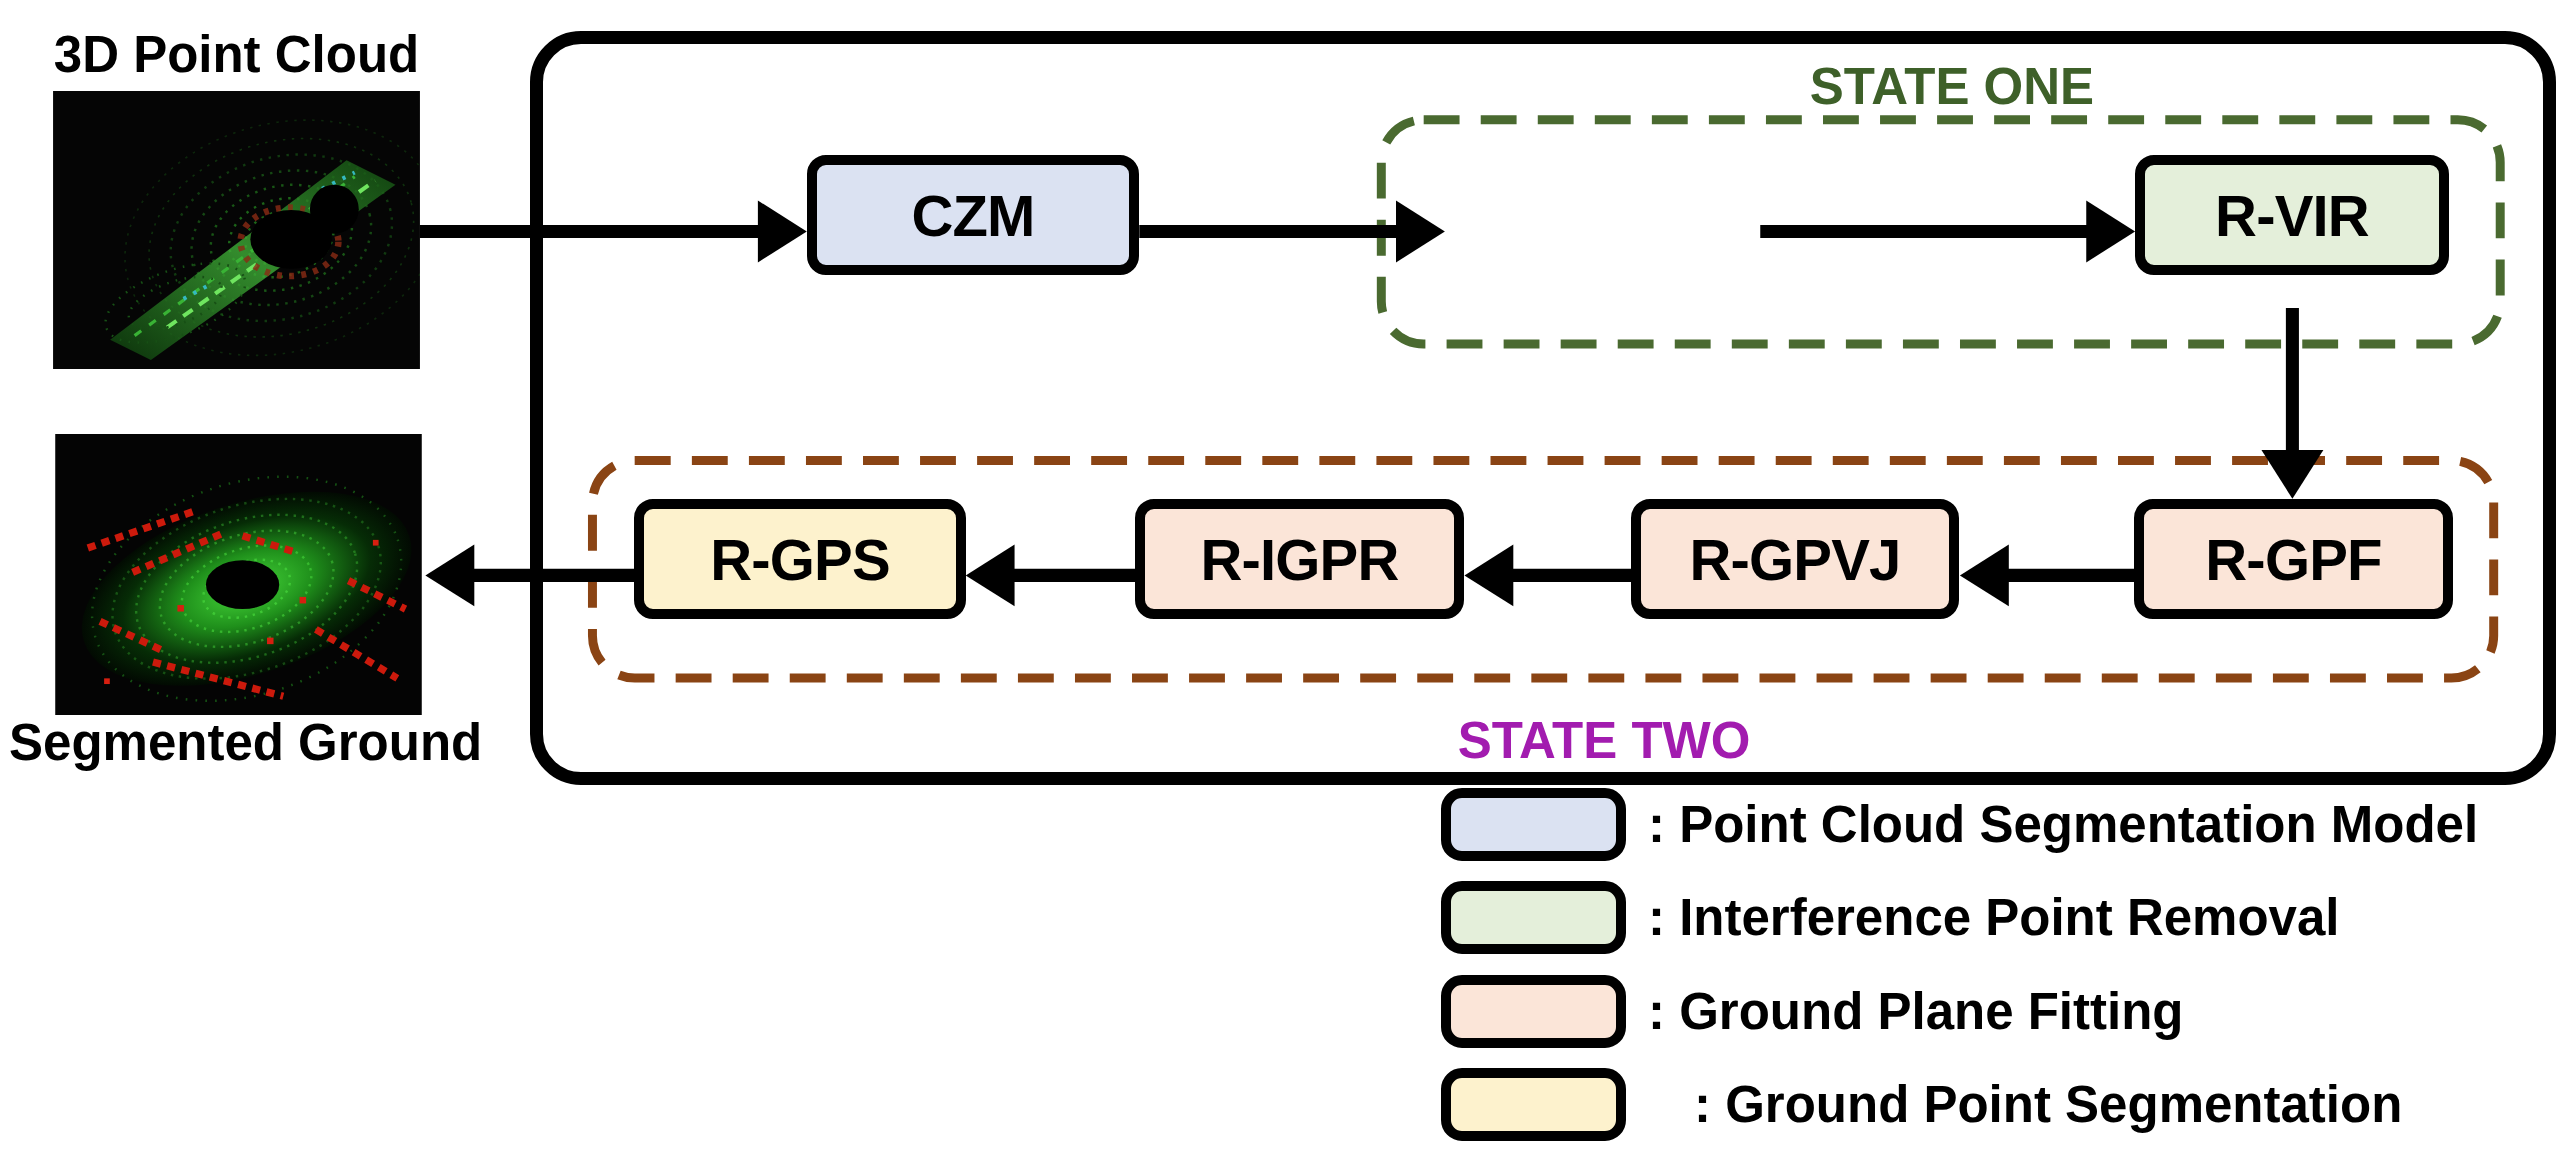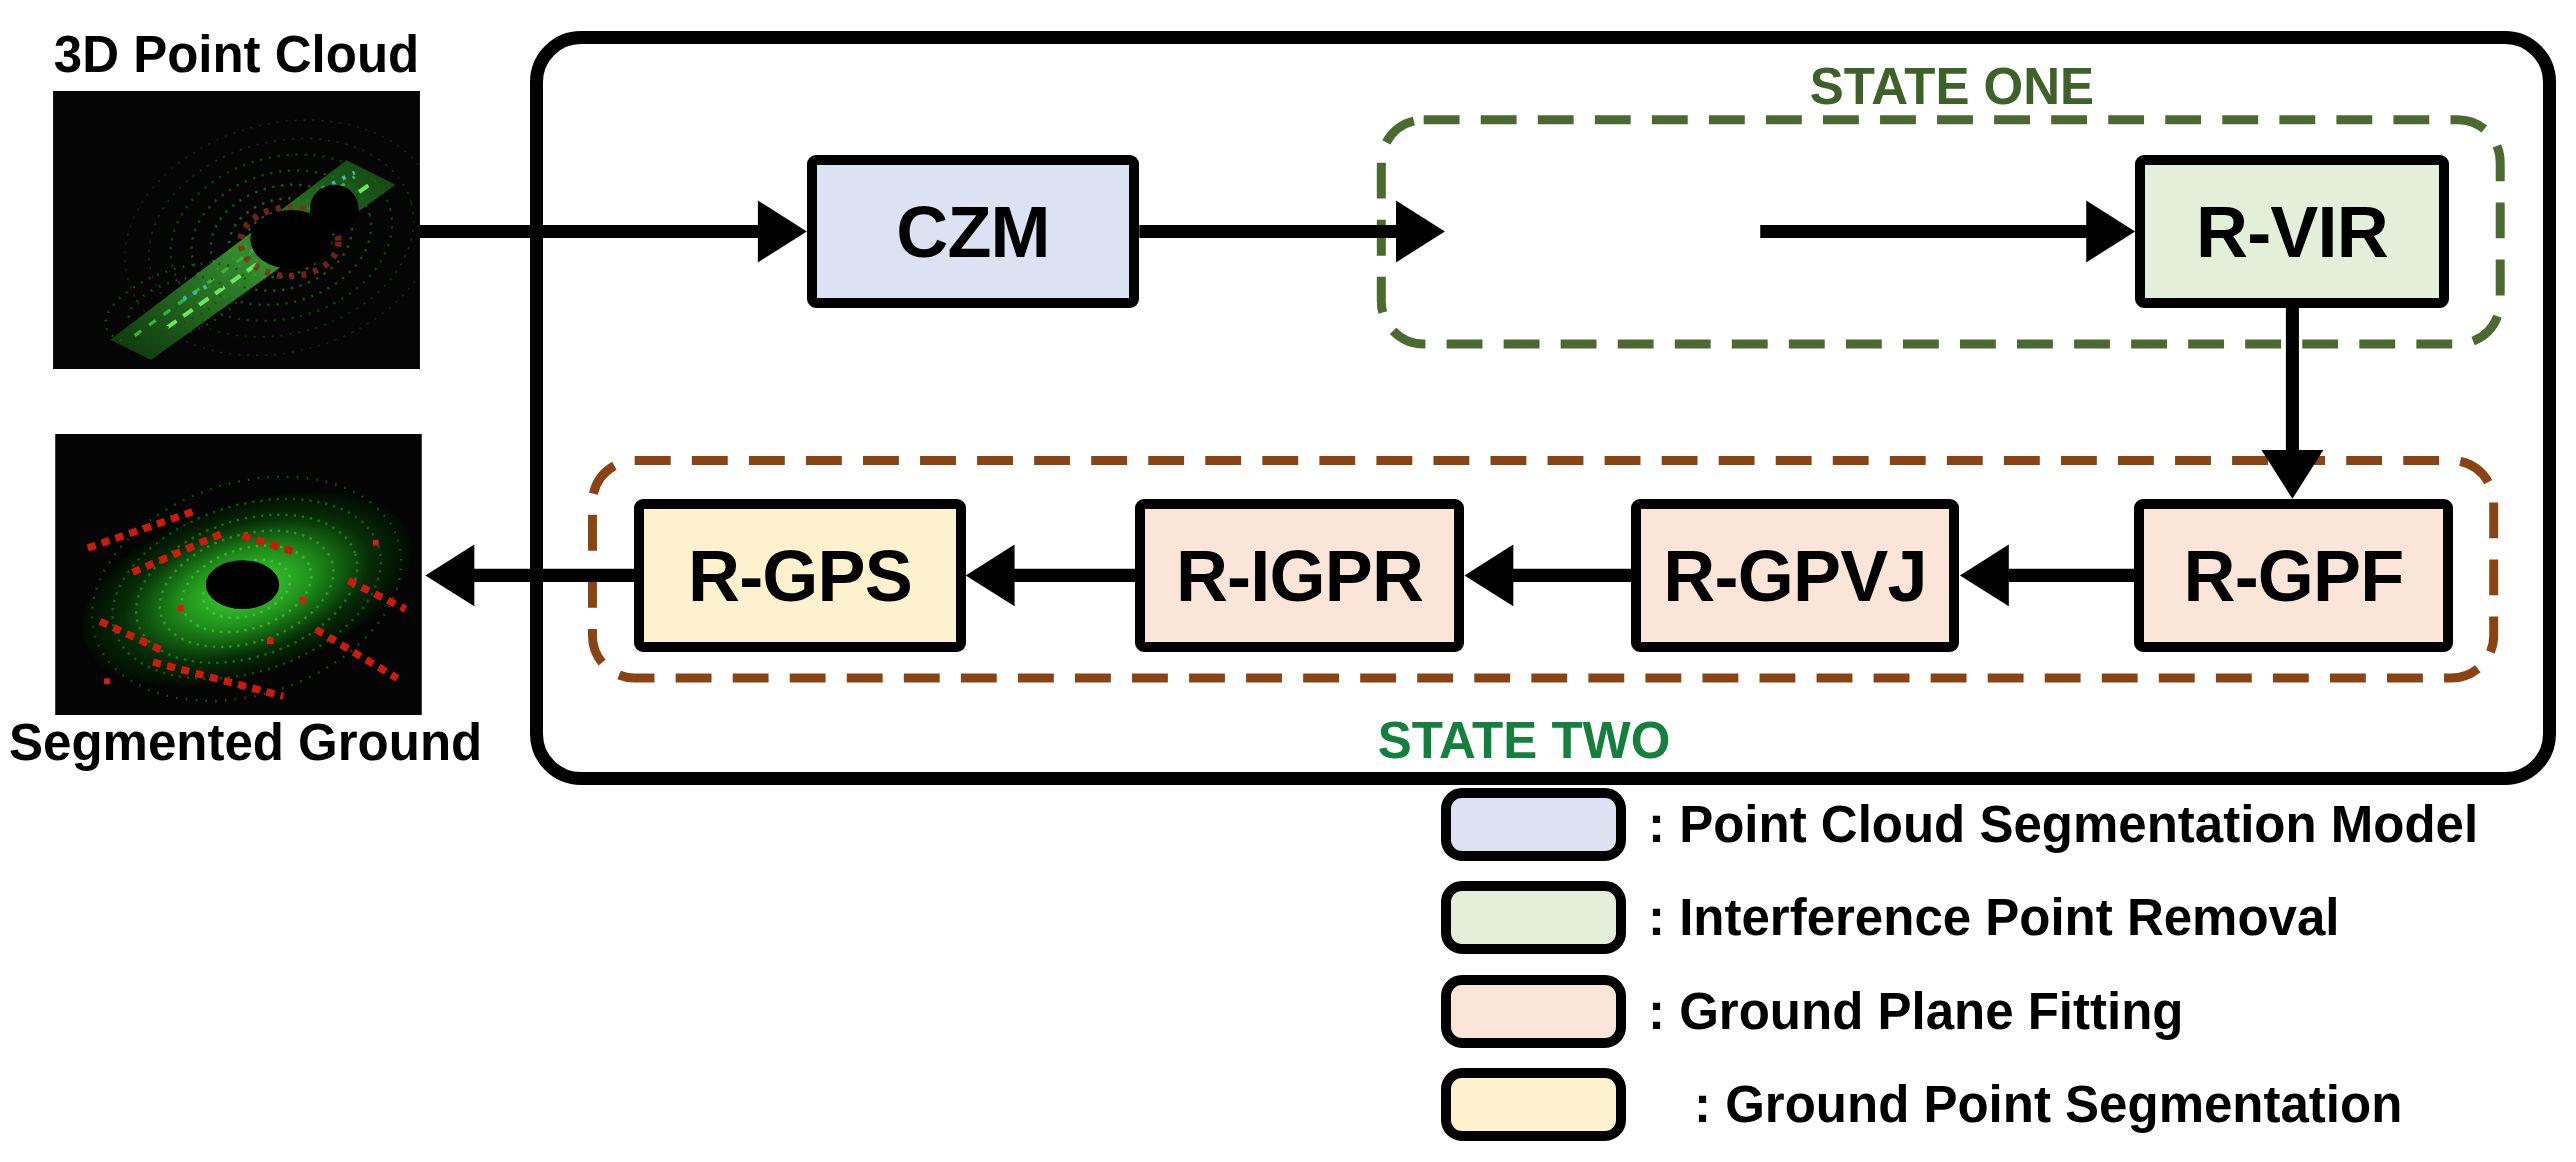--- a/index.html
+++ b/index.html
@@ -23,25 +23,25 @@
     border:13px solid #000;border-radius:51px;
     box-sizing:border-box;
     background:transparent;z-index:1;
   }
   .overlay{position:absolute;left:0;top:0;z-index:2;pointer-events:none;}
   .state-label{
     position:absolute;width:432px;text-align:center;
     font-size:51px;font-weight:bold;white-space:nowrap;z-index:3;
   }
   .node{
-    position:absolute;height:153px;
-    border:10.6px solid #000;border-radius:9px;
+    position:absolute;height:120px;
+    border:10.6px solid #000;border-radius:19px;
     box-sizing:border-box;
     display:flex;align-items:center;justify-content:center;
-    font-size:72px;font-weight:bold;color:#000;
+    font-size:58px;font-weight:bold;color:#000;
     z-index:3;letter-spacing:-0.8px;
   }
   .legend-row{
     position:absolute;left:1441px;height:73px;
     display:flex;align-items:center;z-index:3;
   }
   .swatch{
     width:185px;height:73px;
     border:10.6px solid #000;border-radius:21px;
     box-sizing:border-box;flex:0 0 auto;
@@ -176,21 +176,21 @@
       </g>
 
       <g>
         <line x1="778" y1="706" x2="578" y2="706" stroke-width="16"></line>
         <polygon points="522,706 582,668 582,744" stroke="none"></polygon>
       </g>
     </g>
   </svg>
 
   <div class="state-label" style="left: 1736px; top: 57px; color: rgb(62, 96, 41);">STATE ONE</div>
-  <div class="state-label" style="left: 1308px; top: 711px; color: #15803d;">STATE TWO</div>
+  <div class="state-label" style="left: 1388px; top: 711px; color: #a21caf;">STATE TWO</div>
 
   <div class="node" style="left: 807px; top: 155px; width: 332px; background-color: rgb(219, 226, 242);">CZM</div>
   <div class="node" style="left: 2135px; top: 155px; width: 314px; background-color: rgb(228, 239, 218);">R-VIR</div>
   <div class="node" style="left: 2134px; top: 499px; width: 319px; background-color: rgb(251, 229, 216);">R-GPF</div>
   <div class="node" style="left: 1631px; top: 499px; width: 328px; background-color: rgb(251, 229, 216);">R-GPVJ</div>
   <div class="node" style="left: 1135px; top: 499px; width: 329px; background-color: rgb(251, 229, 216);">R-IGPR</div>
   <div class="node" style="left: 634px; top: 499px; width: 332px; background-color: rgb(253, 242, 205);">R-GPS</div>
 
   <div class="legend-row" style="top:788px;">
     <div class="swatch" style="background-color: rgb(219, 226, 242);"></div>

